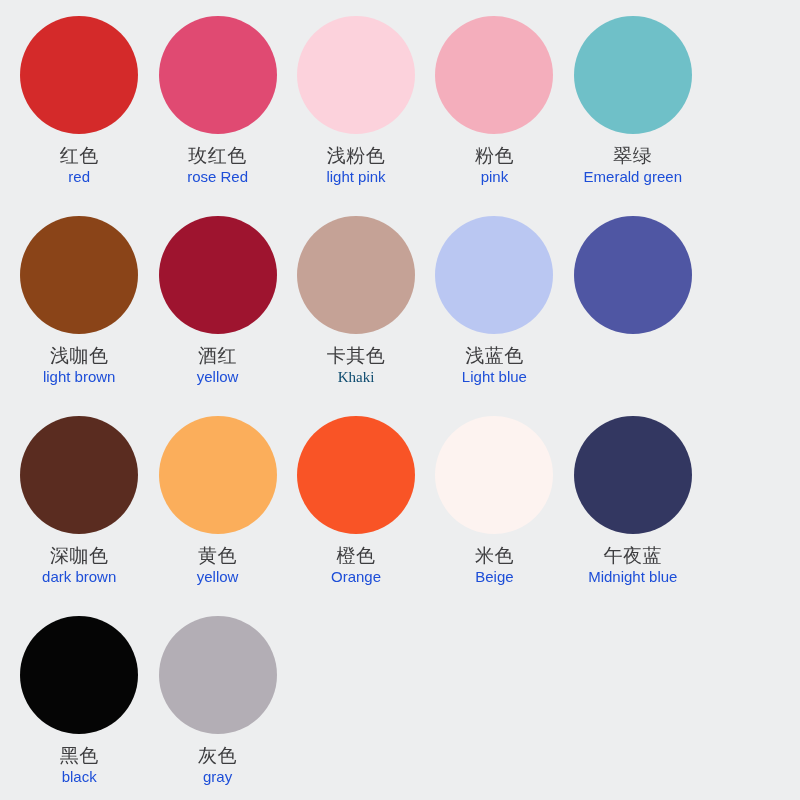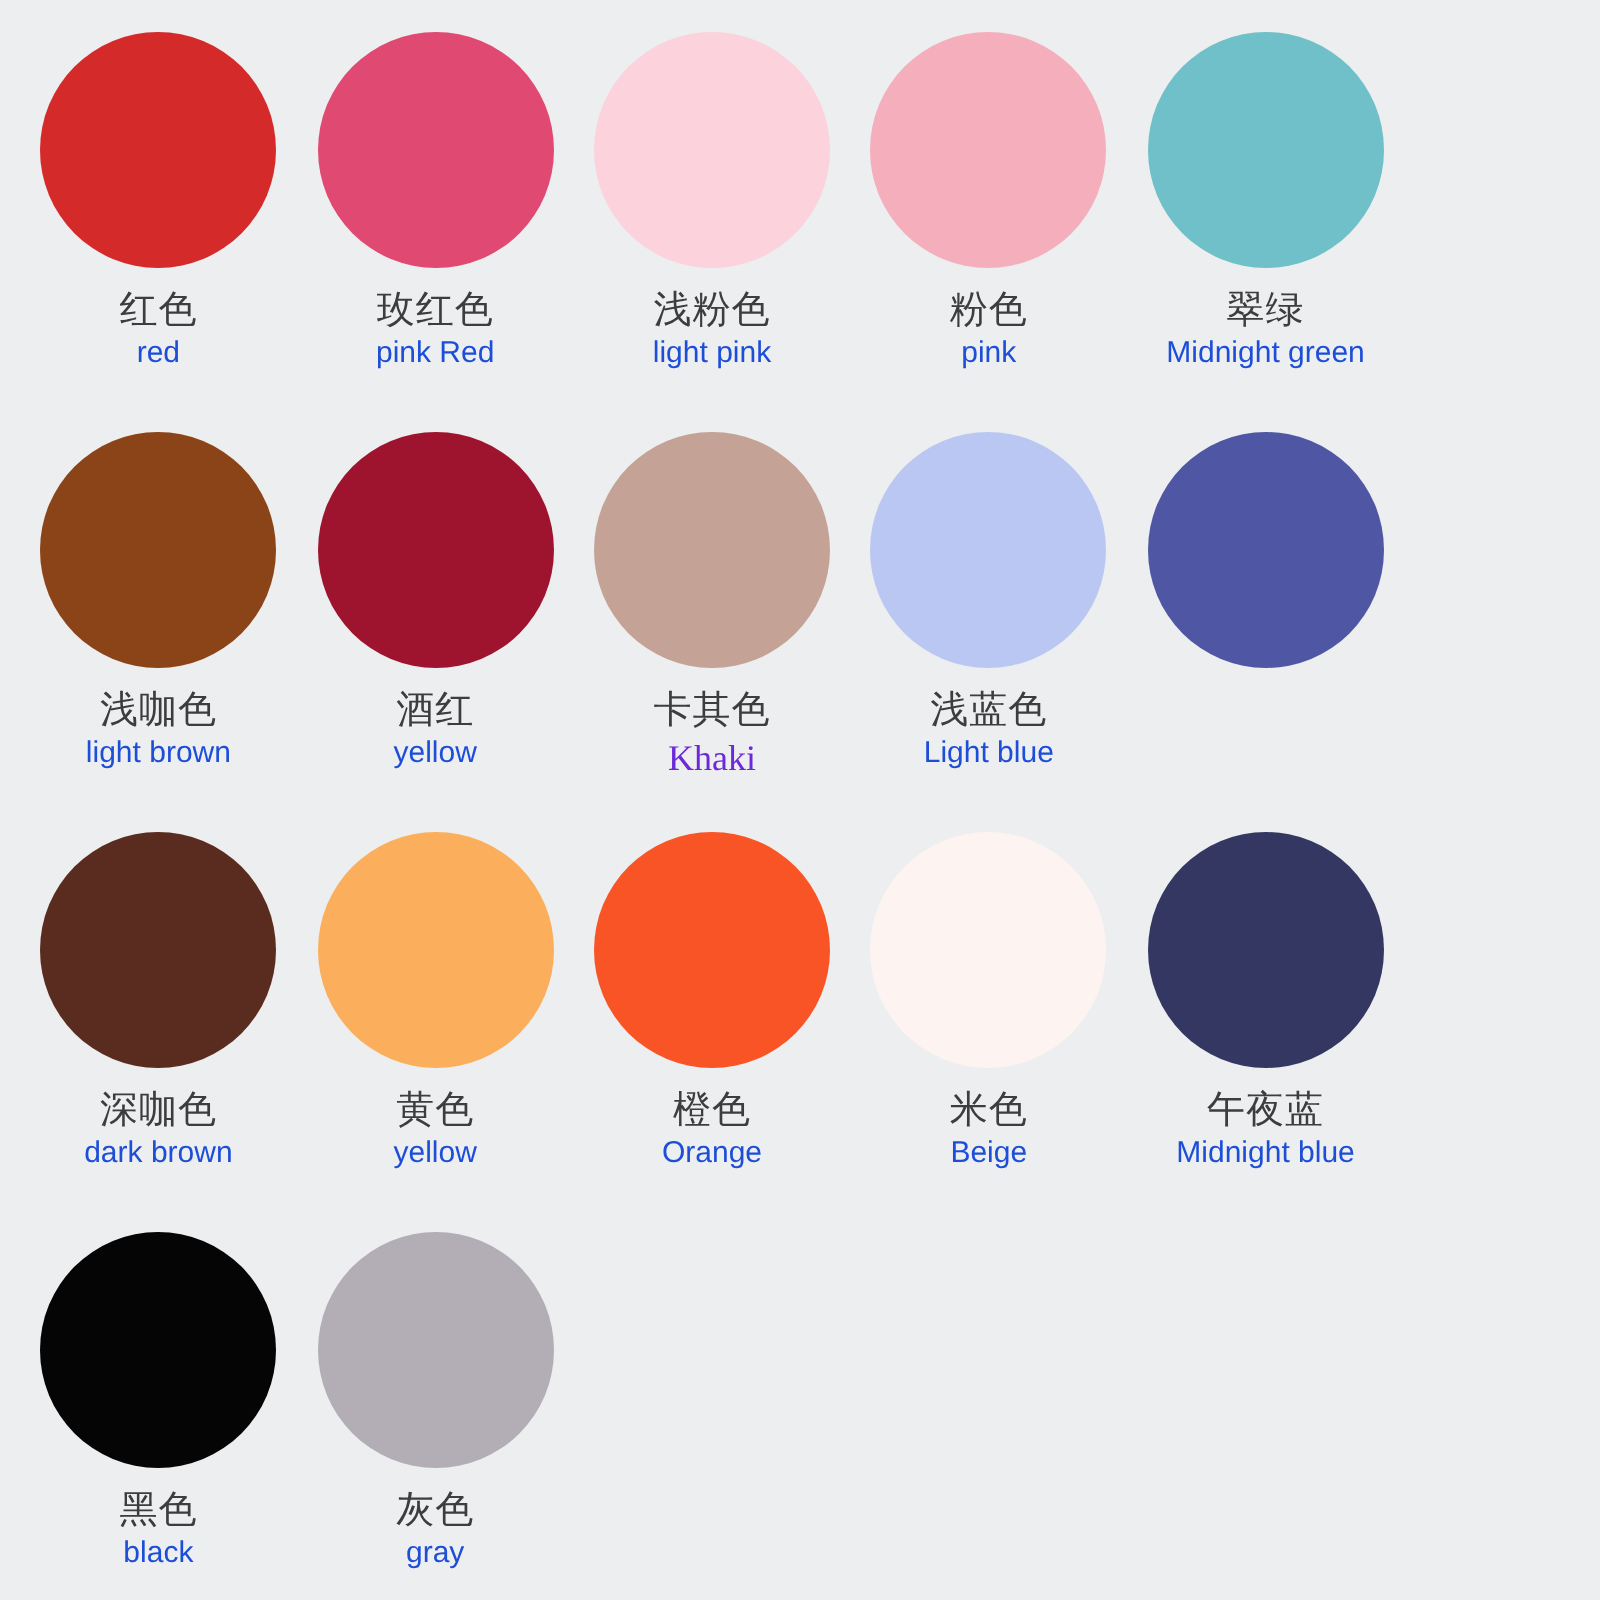--- a/index.html
+++ b/index.html
@@ -55,62 +55,62 @@
   }
   .swatch-name-en {
     display: block;
     font-size: 15px;
     color: #1d4ed8;
     margin-top: 3px;
     font-weight: 400;
   }
   .swatch-name-en.serif-variant {
     font-family: "Liberation Serif", "DejaVu Serif", serif;
-    font-size: 18px;
-    color: #6d28d9;
+    font-size: 15px;
+    color: #0c4a6e;
   }
 </style>
 </head>
 <body style="background-color: rgb(237, 238, 239);">
 
 <div id="swatch-sheet" style="background-color: rgb(237, 238, 239);">
   <div class="swatch-grid">
       <div class="swatch-cell">
         <div class="swatch-disc" style="background-color: rgb(212, 42, 42);"></div>
         <div class="swatch-labels">
           <span class="swatch-name-cn">红色</span>
           <span class="swatch-name-en">red</span>
         </div>
       </div>
       <div class="swatch-cell">
         <div class="swatch-disc" style="background-color: rgb(224, 74, 114);"></div>
         <div class="swatch-labels">
           <span class="swatch-name-cn">玫红色</span>
-          <span class="swatch-name-en">pink Red</span>
+          <span class="swatch-name-en">rose Red</span>
         </div>
       </div>
       <div class="swatch-cell">
         <div class="swatch-disc" style="background-color: rgb(252, 210, 220);"></div>
         <div class="swatch-labels">
           <span class="swatch-name-cn">浅粉色</span>
           <span class="swatch-name-en">light pink</span>
         </div>
       </div>
       <div class="swatch-cell">
         <div class="swatch-disc" style="background-color: rgb(244, 174, 188);"></div>
         <div class="swatch-labels">
           <span class="swatch-name-cn">粉色</span>
           <span class="swatch-name-en">pink</span>
         </div>
       </div>
       <div class="swatch-cell">
         <div class="swatch-disc" style="background-color: rgb(111, 192, 200);"></div>
         <div class="swatch-labels">
           <span class="swatch-name-cn">翠绿</span>
-          <span class="swatch-name-en">Midnight green</span>
+          <span class="swatch-name-en">Emerald green</span>
         </div>
       </div>
       <div class="swatch-cell">
         <div class="swatch-disc" style="background-color: rgb(138, 68, 24);"></div>
         <div class="swatch-labels">
           <span class="swatch-name-cn">浅咖色</span>
           <span class="swatch-name-en">light brown</span>
         </div>
       </div>
       <div class="swatch-cell">

